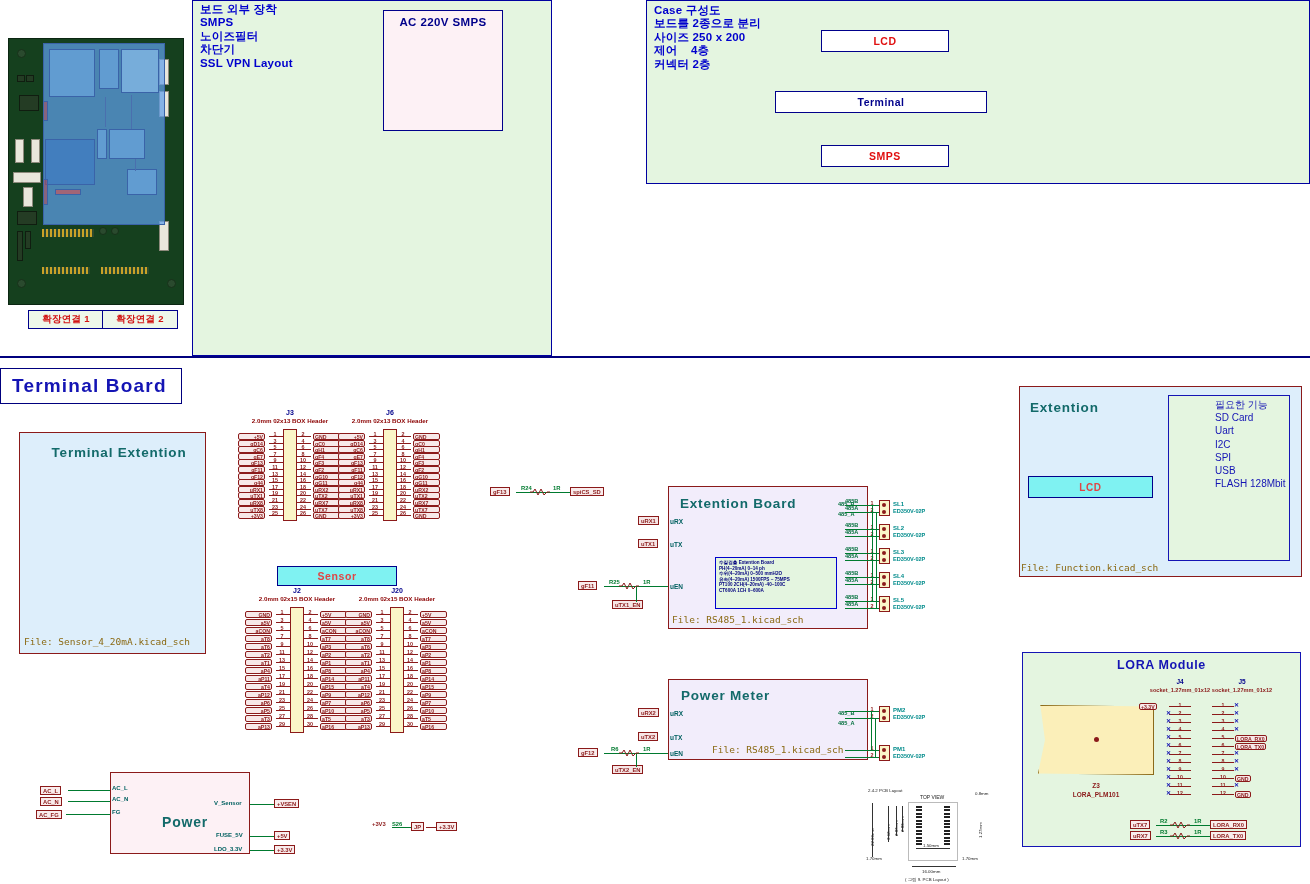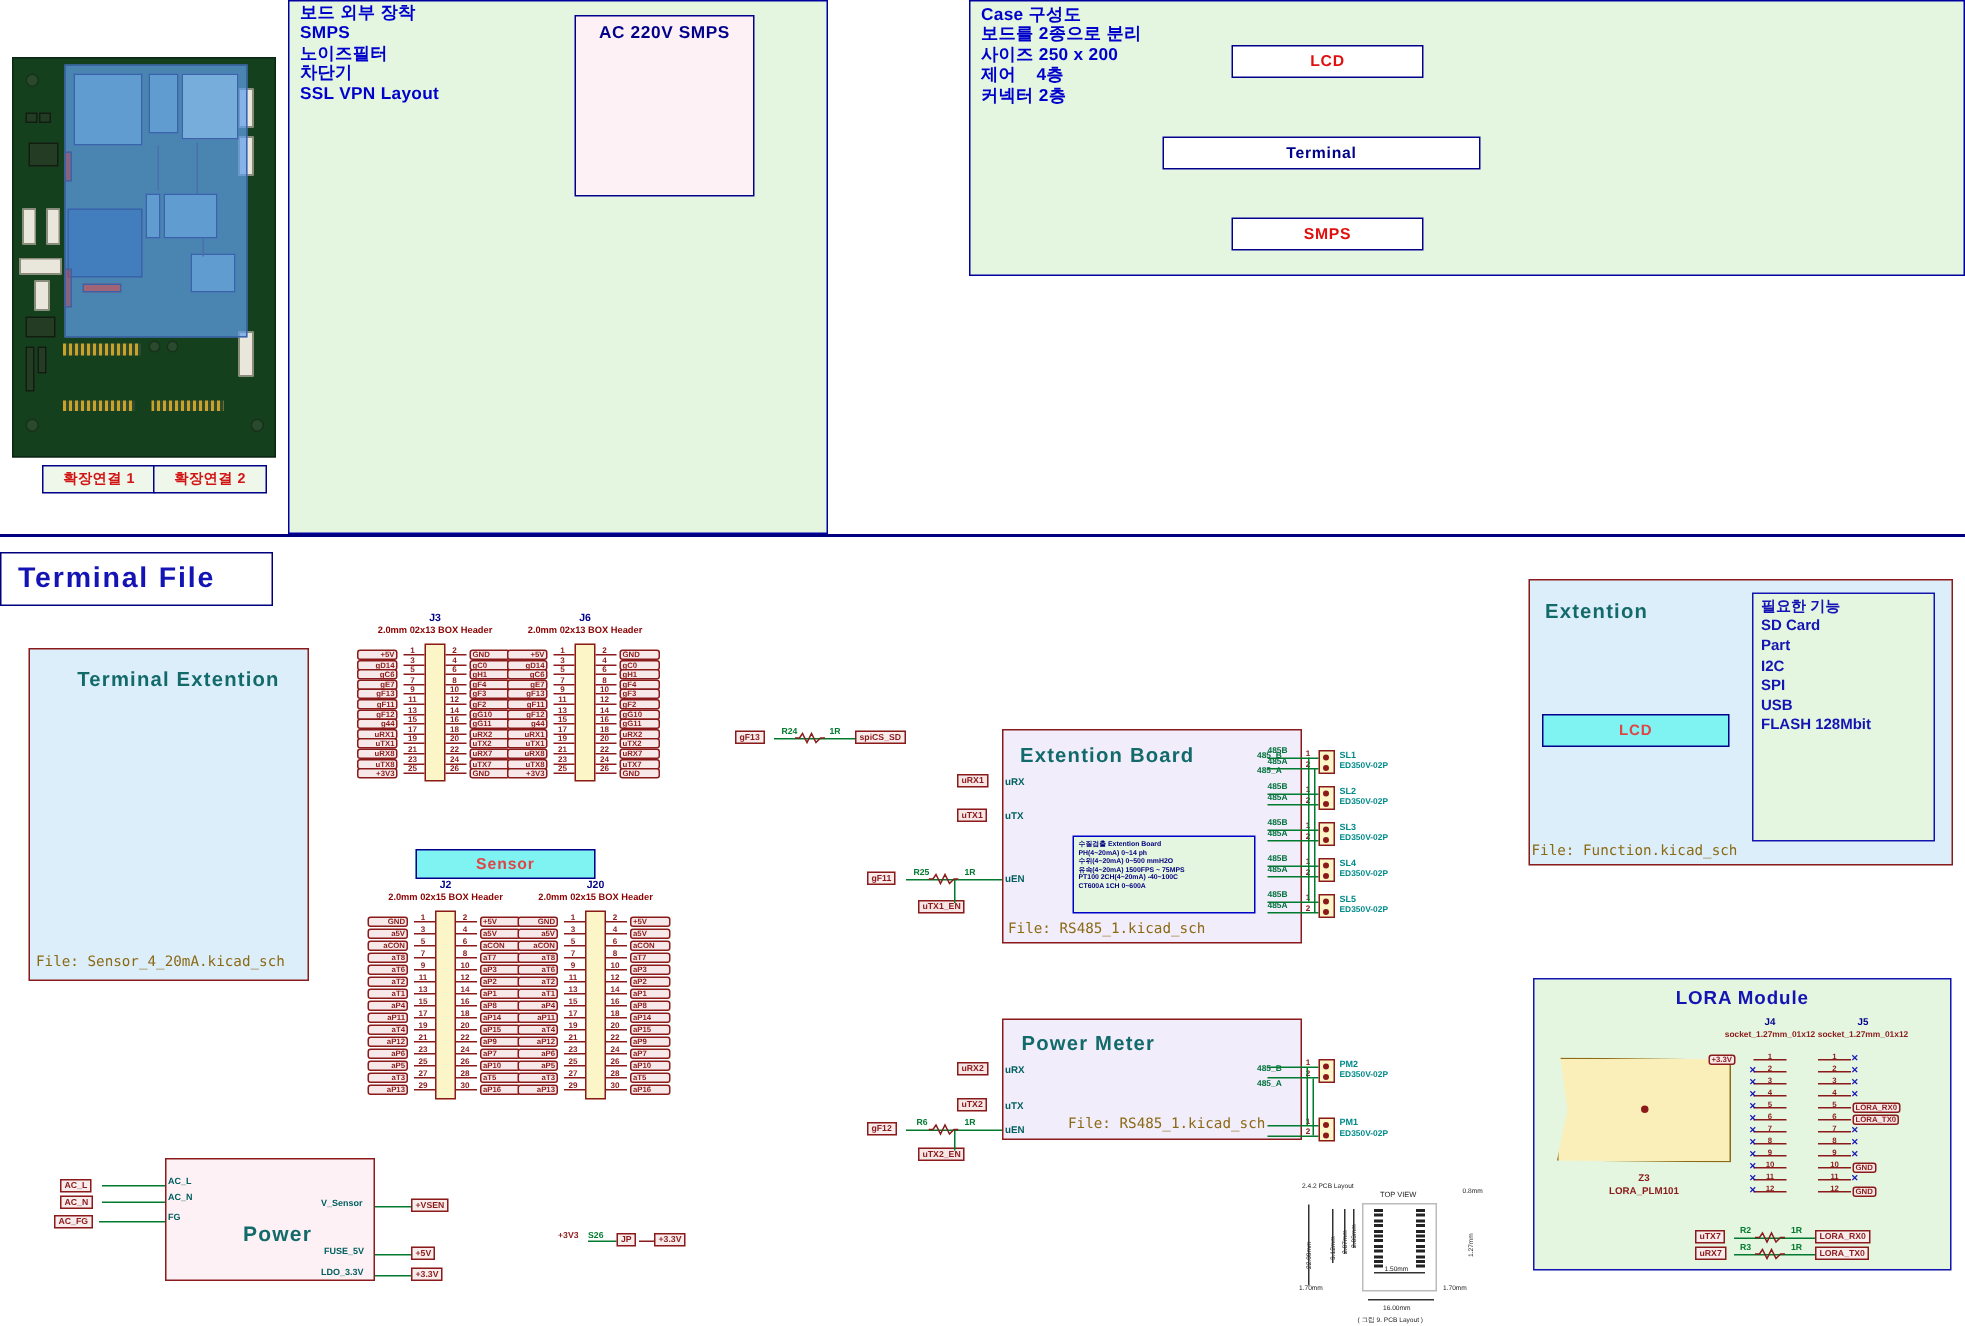--- a/index.html
+++ b/index.html
@@ -77,21 +77,21 @@
 
   .noteGreen { position:absolute; background:#e4f5e0; border:1px solid #0000cd; padding:2px 3px; }
   .noteGreen div { font-size:4.6px; line-height:5.6px; color:#00007e; font-weight:bold; white-space:nowrap; }
   .slBody { position:absolute; width:11px; background:#fbf5c8; border:1px solid #8b1a1a;}
   .slDot  { position:absolute; width:4px;height:4px;border-radius:50%; background:#8b1a1a;}
   .slName { position:absolute; font-size:6px; font-weight:bold; color:#008b8b; white-space:nowrap;}
   .slPart { position:absolute; font-size:5.6px; font-weight:bold; color:#008b8b; white-space:nowrap;}
   .net485 { position:absolute; font-size:5.6px; font-weight:bold; color:#00703c; white-space:nowrap;}
 
   
-  .fnList { position:absolute; font-size:10px; line-height:13.2px; color:#1414b4; font-weight:bold;}
+  .fnList { position:absolute; font-size:10px; line-height:13.2px; color:#1414b4; font-weight:normal;margin-left:41px;}
   .fnList div { white-space:nowrap; }
   .lcdbtn { position:absolute; background:#7ff2f2; border:1px solid #00008b; display:flex; align-items:center; justify-content:center;}
   .lcdbtn span { font-size:10px; font-weight:bold; color:#e04545; letter-spacing:.6px;}
 
   
   .loraTitle { position:absolute; font-size:12.5px; font-weight:bold; color:#1414b4; letter-spacing:.6px;}
   .loraShape { position:absolute; background:#fbefb9; border:1px solid #8b6a1a; }
   .loraRef   { position:absolute; font-size:6.5px; font-weight:bold; color:#8b1a1a; text-align:center; white-space:nowrap;}
   .sockName  { position:absolute; font-size:6.5px; font-weight:bold; color:#00008b; text-align:center; white-space:nowrap;}
   .sockDesc  { position:absolute; font-size:5.6px; font-weight:bold; color:#8b1a1a; text-align:center; white-space:nowrap;}
@@ -178,21 +178,21 @@
 <div class="caseband abs" style="left:775px;top:91px;width:212px;height:22px;">
   <span class="navy">Terminal</span>
 </div>
 <div class="caseband abs" style="left:821px;top:145px;width:128px;height:22px;">
   <span class="red">SMPS</span>
 </div>
 
 <div id="topdiv"></div>
 
 <div id="termPart">
-  <span>Terminal File</span>
+  <span>Terminal Board</span>
 </div>
 
 <div class="blk lblue" style="left:19px;top:432px;width:187px;height:222px;border-color:#8b1a1a;"></div>
 <div class="btitle" style="left:44px;top:445px;width:150px;text-align:center;">Terminal Extention</div>
 <div class="bfile" style="left:24px;top:636px;">File: Sensor_4_20mA.kicad_sch</div>
 
 <div id="headers-root">
     <div class="hdrName" style="left: 253px; top: 409px; width: 74px;">J3</div>
     <div class="hdrDesc" style="left: 237px; top: 417px; width: 106px;">2.0mm 02x13 BOX Header</div>
     <div class="hdrBody" style="left: 283px; top: 429px; width: 14px; height: 91.8px;"></div>
@@ -717,21 +717,21 @@
 <div class="blk lblue" style="left:1019px;top:386px;width:283px;height:191px;border-color:#8b1a1a;"></div>
 <div class="btitle" style="left:1030px;top:400px;">Extention</div>
 <div class="bfile" style="left:1021px;top:562px;">File: Function.kicad_sch</div>
 <div class="lcdbtn" style="left:1028px;top:476px;width:125px;height:22px;">
   <span>LCD</span>
 </div>
 <div class="blk green" style="left:1168px;top:395px;width:122px;height:166px;border-color:#1414b4;"></div>
 <div class="fnList" style="left:1174px;top:398px;">
   <div>필요한 기능</div>
   <div>SD Card</div>
-  <div>Part</div>
+  <div>Uart</div>
   <div>I2C</div>
   <div>SPI</div>
   <div>USB</div>
   <div>FLASH 128Mbit</div>
 </div>
 
 <div class="blk green" style="left:1022px;top:652px;width:279px;height:195px;border-color:#1414b4;"></div>
 <div class="loraTitle" style="left:1022px;top:658px;width:279px;text-align:center;">LORA Module</div>
 <div class="loraShape" style="left:1038px;top:705px;width:116px;height:70px;clip-path:polygon(2% 0,100% 2%,100% 100%,0 98%, 6% 50%);"></div>
 <div class="abs" style="left:1094px;top:737px;width:5px;height:5px;border-radius:50%;background:#8b1a1a;"></div>

